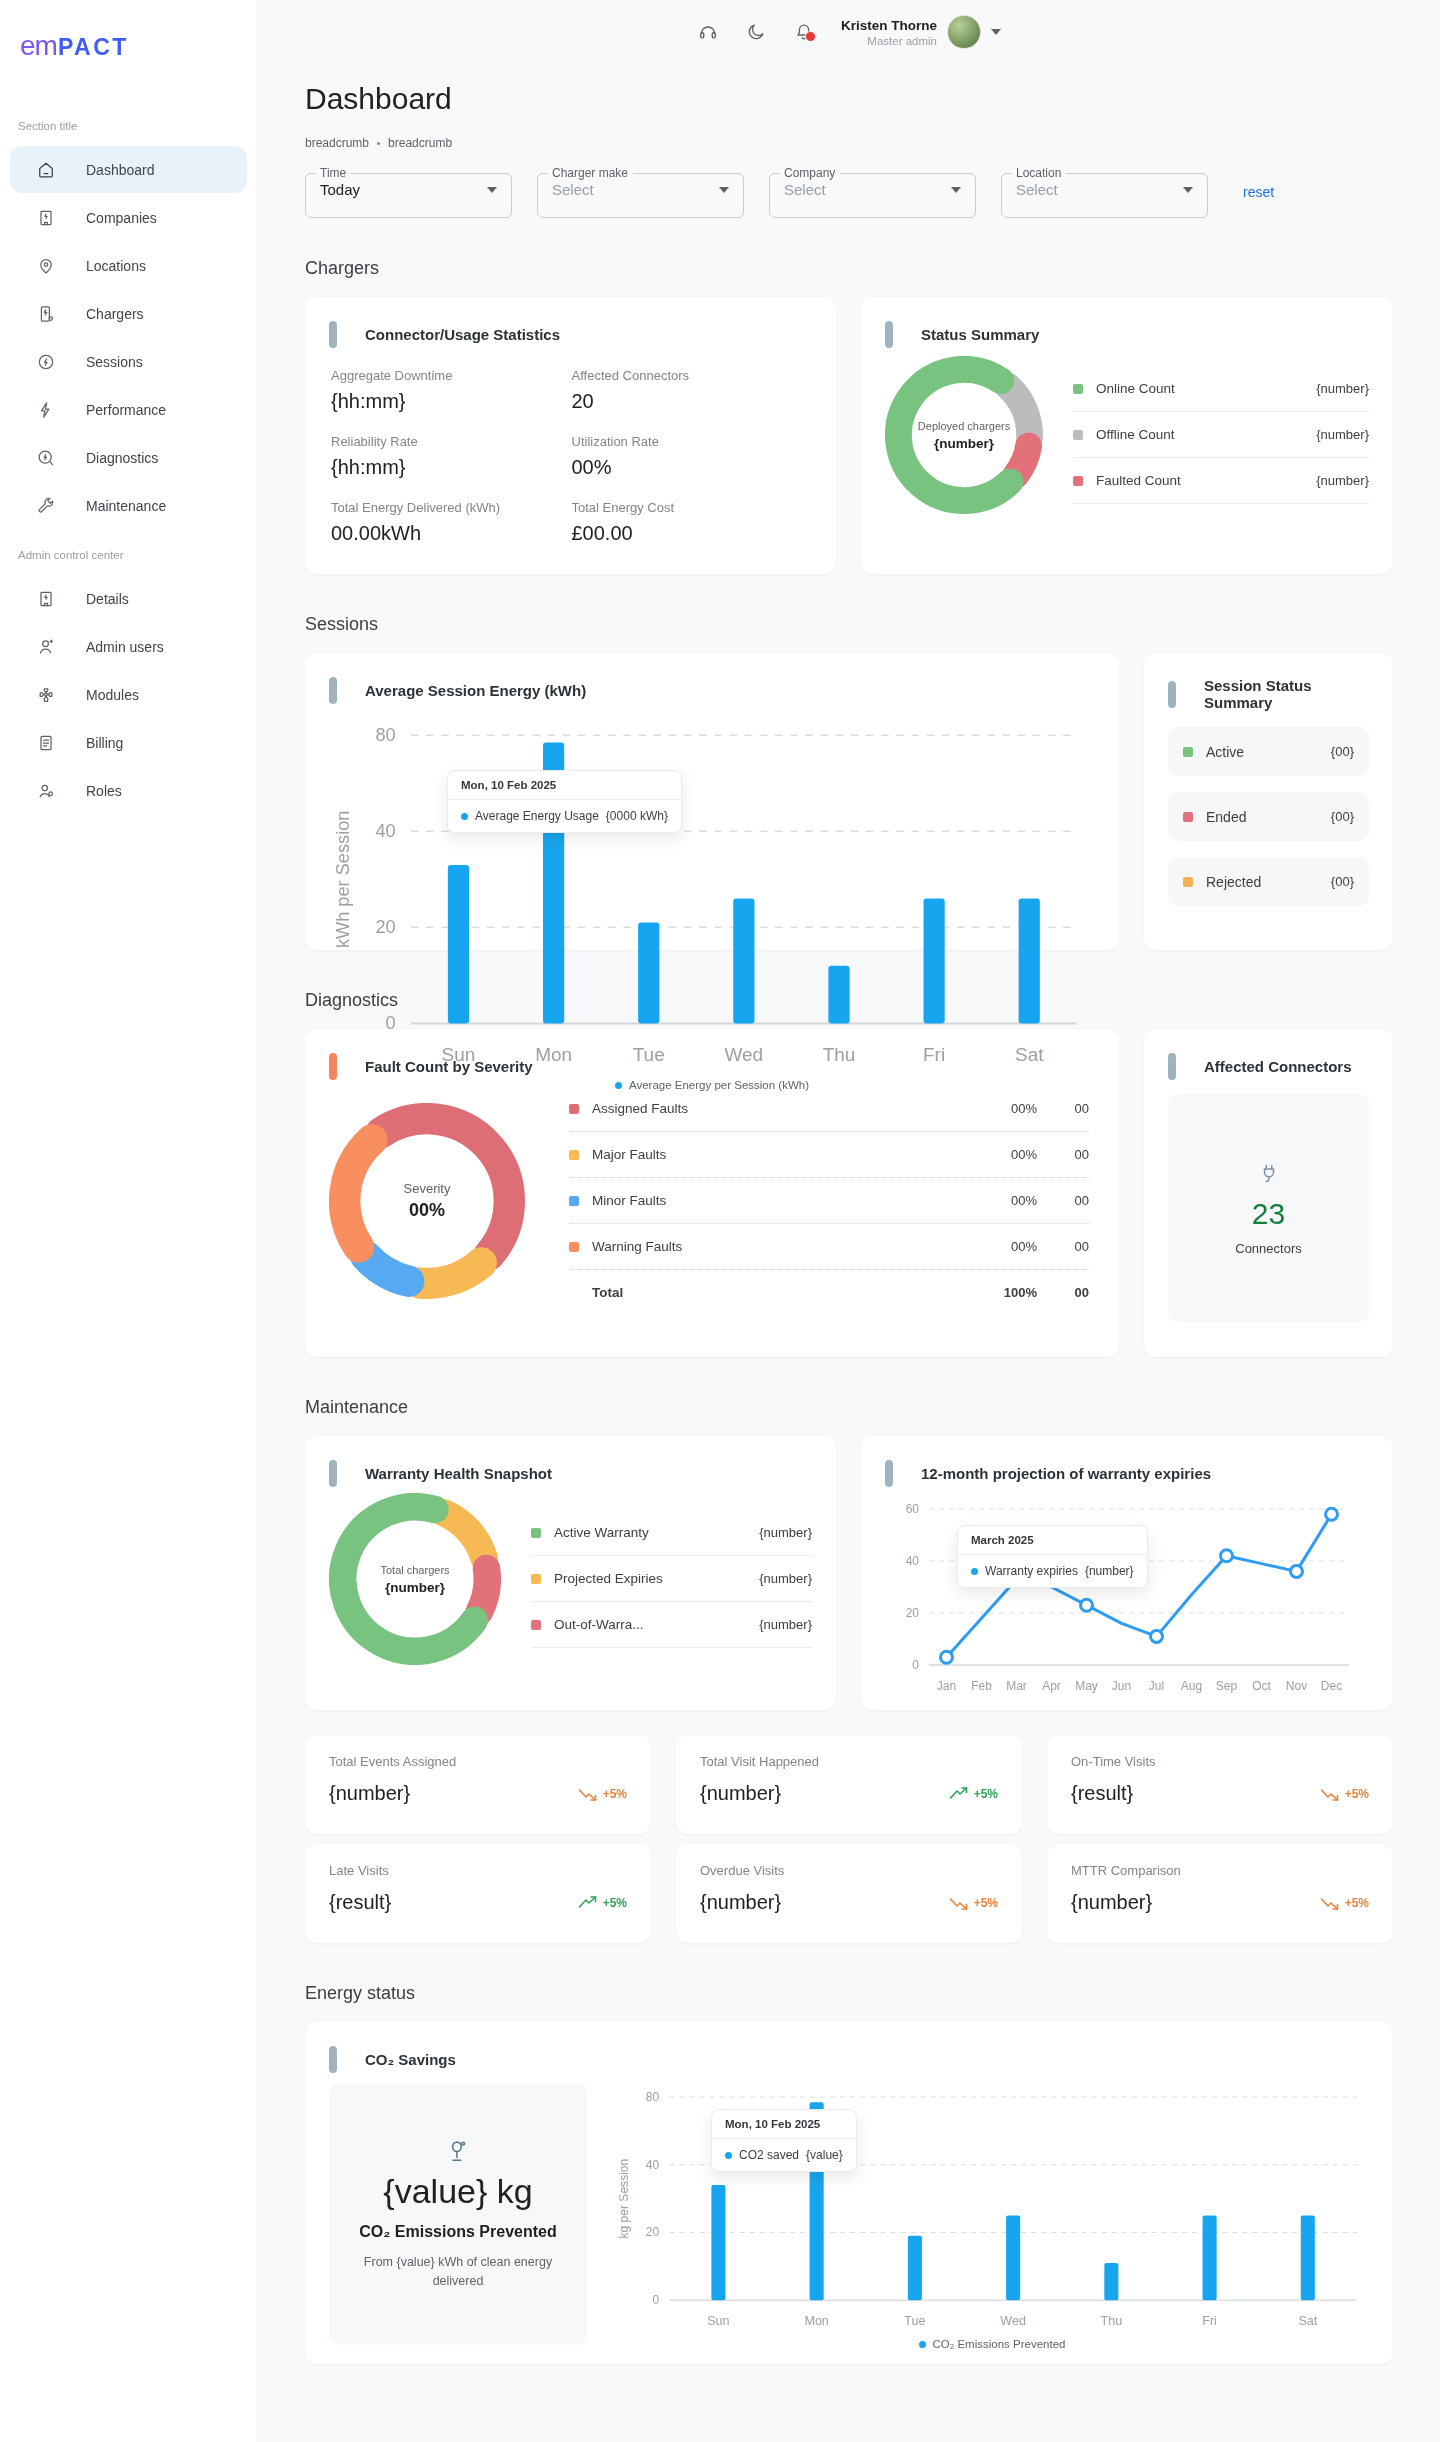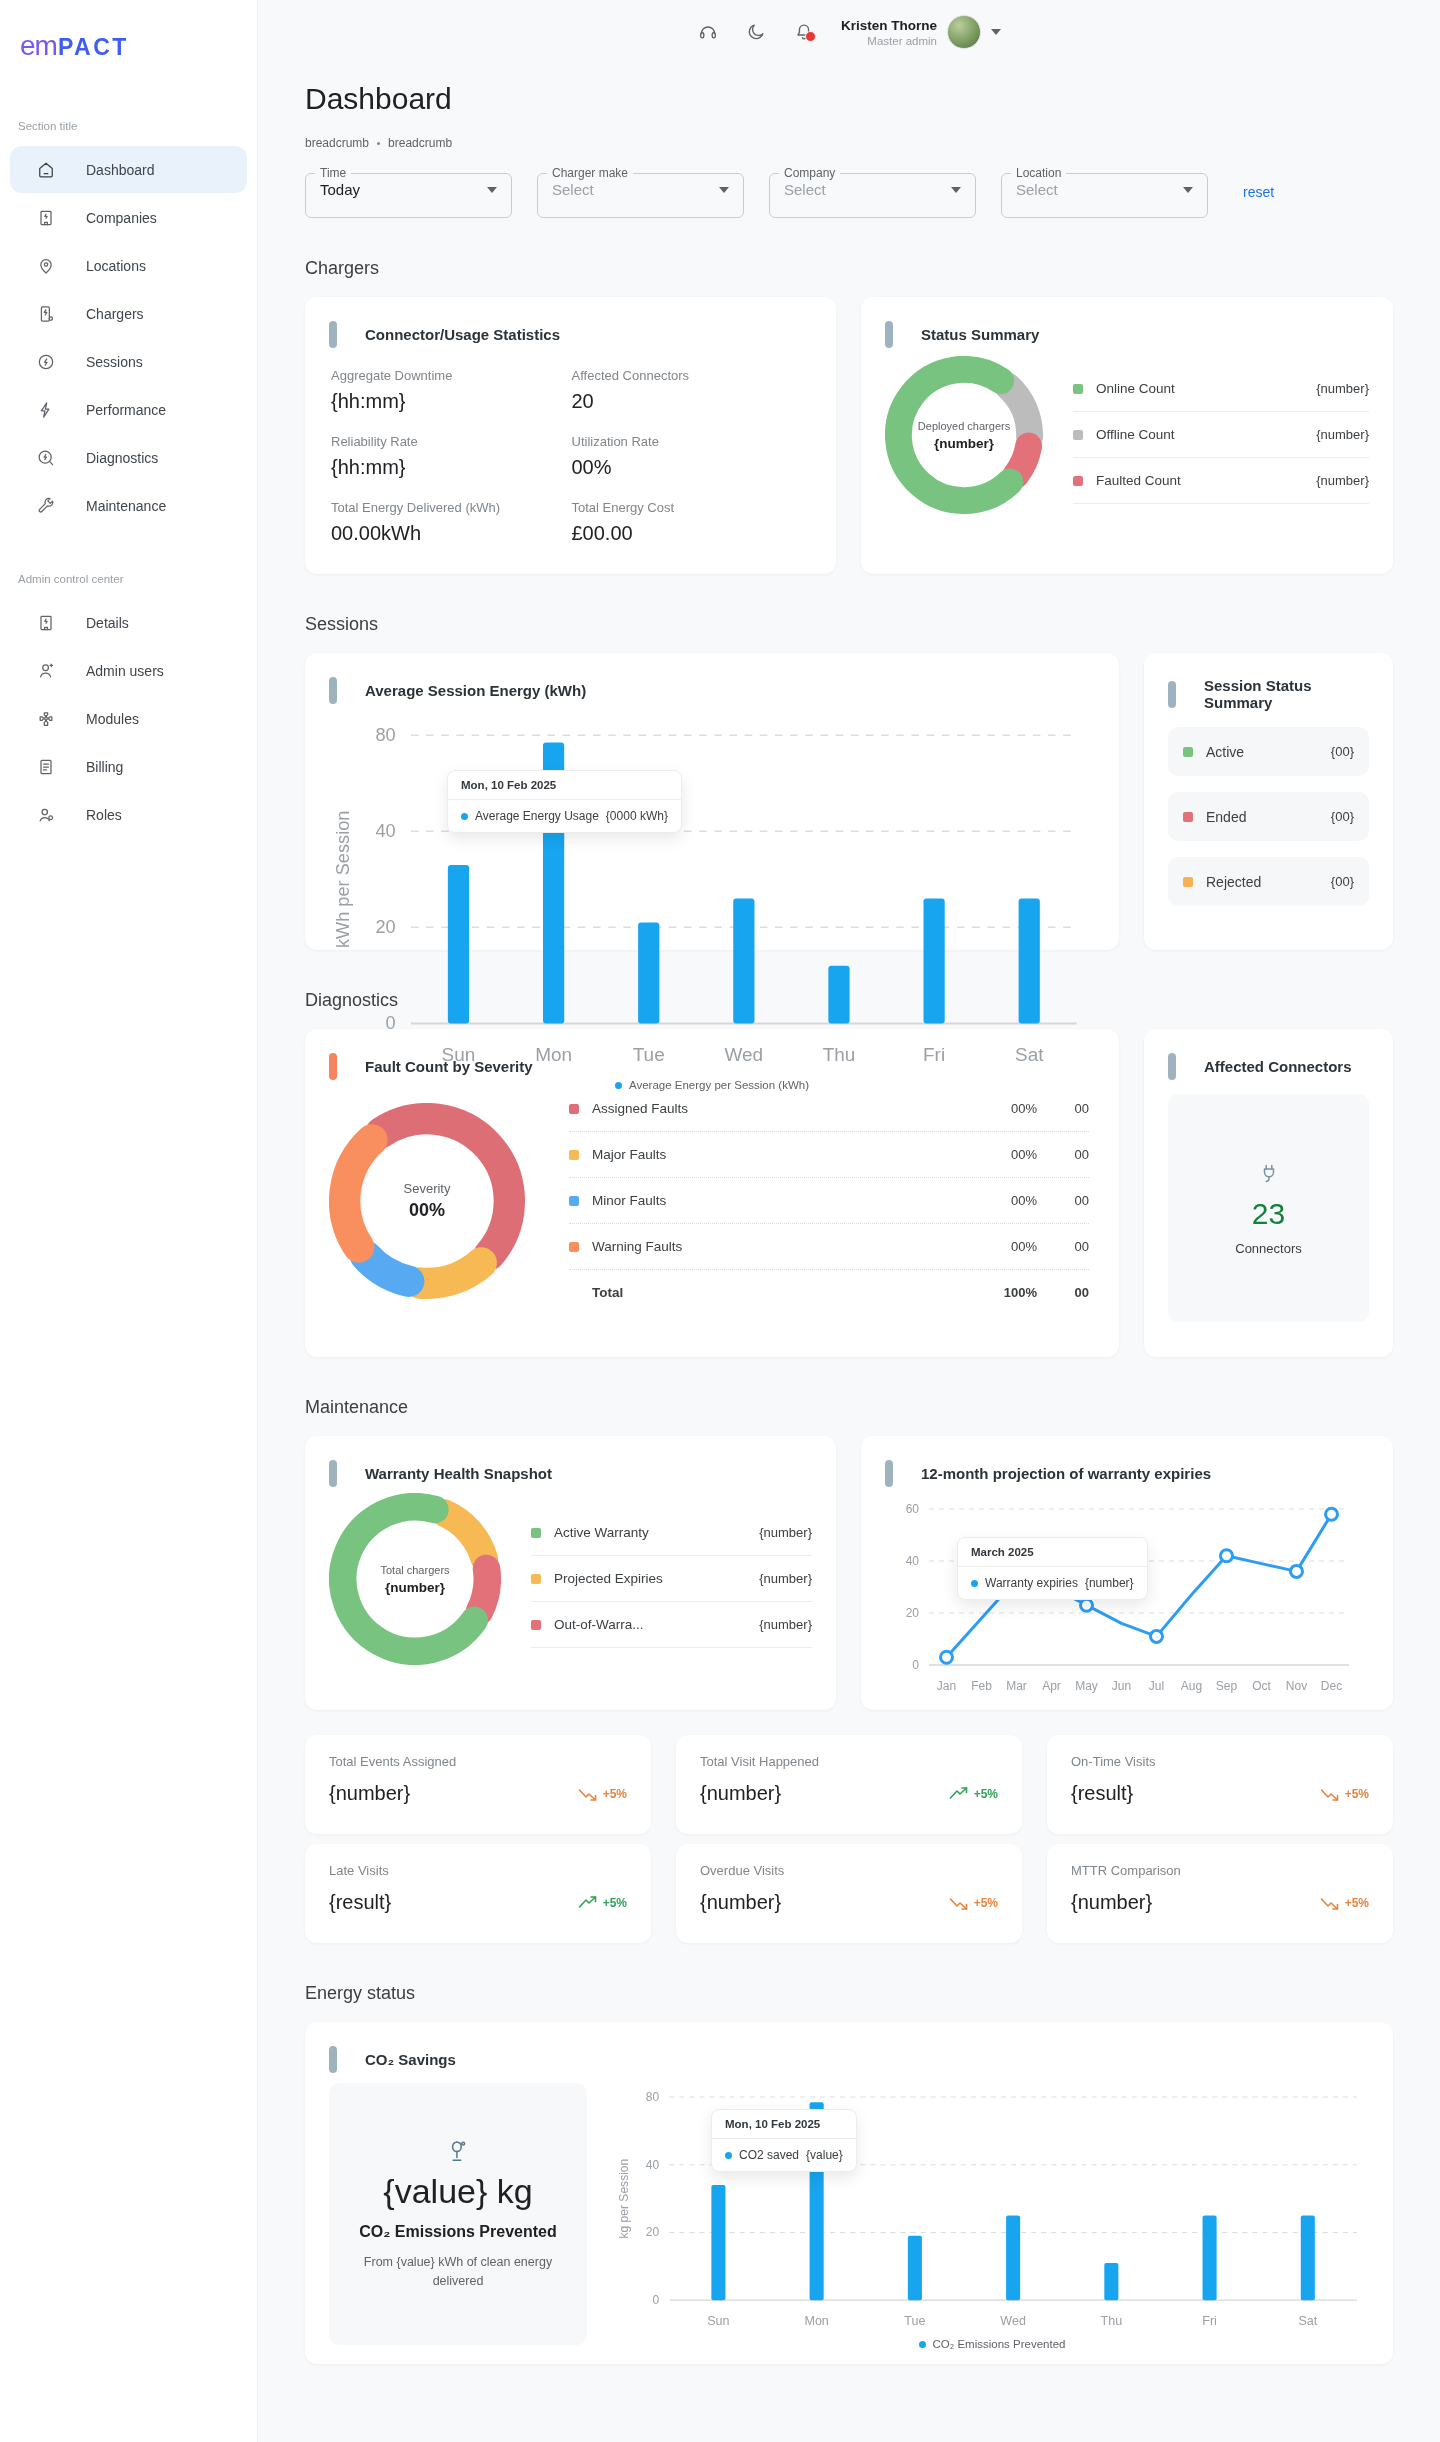--- a/index.html
+++ b/index.html
@@ -11,21 +11,21 @@
   .logo{padding-left:20px;margin-bottom:58px;user-select:none;}
   .logo-em{font-size:28px;font-weight:400;color:#7a57f3;letter-spacing:-1px;}
   .logo-pact{font-size:23px;font-weight:800;color:#3f5cf5;letter-spacing:2.5px;margin-left:1px;}
   .side-section-title{font-size:11.5px;color:#9aa0a6;padding-left:18px;margin:26px 0 14px;}
   .nav-item{display:flex;align-items:center;height:47px;margin:0 10px 1px;padding-left:26px;gap:30px;border-radius:12px;cursor:pointer;}
   .nav-item.active{background:#e9f1fb;}
   .nav-icon{width:20px;height:20px;flex:0 0 20px;color:#5f6368;}
   .nav-item.active .nav-icon{color:#3c4043;}
   .nav-icon svg{width:20px;height:20px;display:block;fill:none;stroke:currentColor;stroke-width:1.5;stroke-linecap:round;stroke-linejoin:round;}
   .nav-label{font-size:14px;color:#3f454b;}
-  .admin-title{margin-top:44px;}
+  .admin-title{margin-top:20px;}
 
   
   .main{flex:1;padding:0 47px;box-sizing:border-box;position:relative;}
   .topbar{height:48px;display:flex;align-items:center;justify-content:center;gap:26px;margin-top:8px;}
   .top-icon{width:22px;height:22px;color:#5f6368;cursor:pointer;position:relative;}
   .top-icon svg{width:22px;height:22px;display:block;fill:none;stroke:currentColor;stroke-width:1.5;stroke-linecap:round;stroke-linejoin:round;}
   .user-chip{display:flex;align-items:center;gap:10px;cursor:pointer;}
   .user-texts{text-align:right;}
   .user-name{font-size:13.5px;font-weight:700;color:#202124;}
   .user-role{font-size:11.5px;color:#9aa0a6;margin-top:2px;}
@@ -633,21 +633,21 @@
               <text x="166.5" y="197" text-anchor="middle" fill="#9aa0a6" font-size="12">Apr</text>
               <text x="201.5" y="197" text-anchor="middle" fill="#9aa0a6" font-size="12">May</text>
               <text x="236.5" y="197" text-anchor="middle" fill="#9aa0a6" font-size="12">Jun</text>
               <text x="271.5" y="197" text-anchor="middle" fill="#9aa0a6" font-size="12">Jul</text>
               <text x="306.5" y="197" text-anchor="middle" fill="#9aa0a6" font-size="12">Aug</text>
               <text x="341.5" y="197" text-anchor="middle" fill="#9aa0a6" font-size="12">Sep</text>
               <text x="376.5" y="197" text-anchor="middle" fill="#9aa0a6" font-size="12">Oct</text>
               <text x="411.5" y="197" text-anchor="middle" fill="#9aa0a6" font-size="12">Nov</text>
               <text x="446.5" y="197" text-anchor="middle" fill="#9aa0a6" font-size="12">Dec</text>
             </svg>
-          <div class="tooltip" style="left:72px;top:44px">
+          <div class="tooltip" style="left:72px;top:32px">
             <div class="tt-head">March 2025</div>
             <div class="tt-body">
                 <span class="tt-dot"></span>
                 <span>Warranty expiries</span>
                 <span>{number}</span>
               </div>
           </div>
         </div>
       </div>
     </div>

